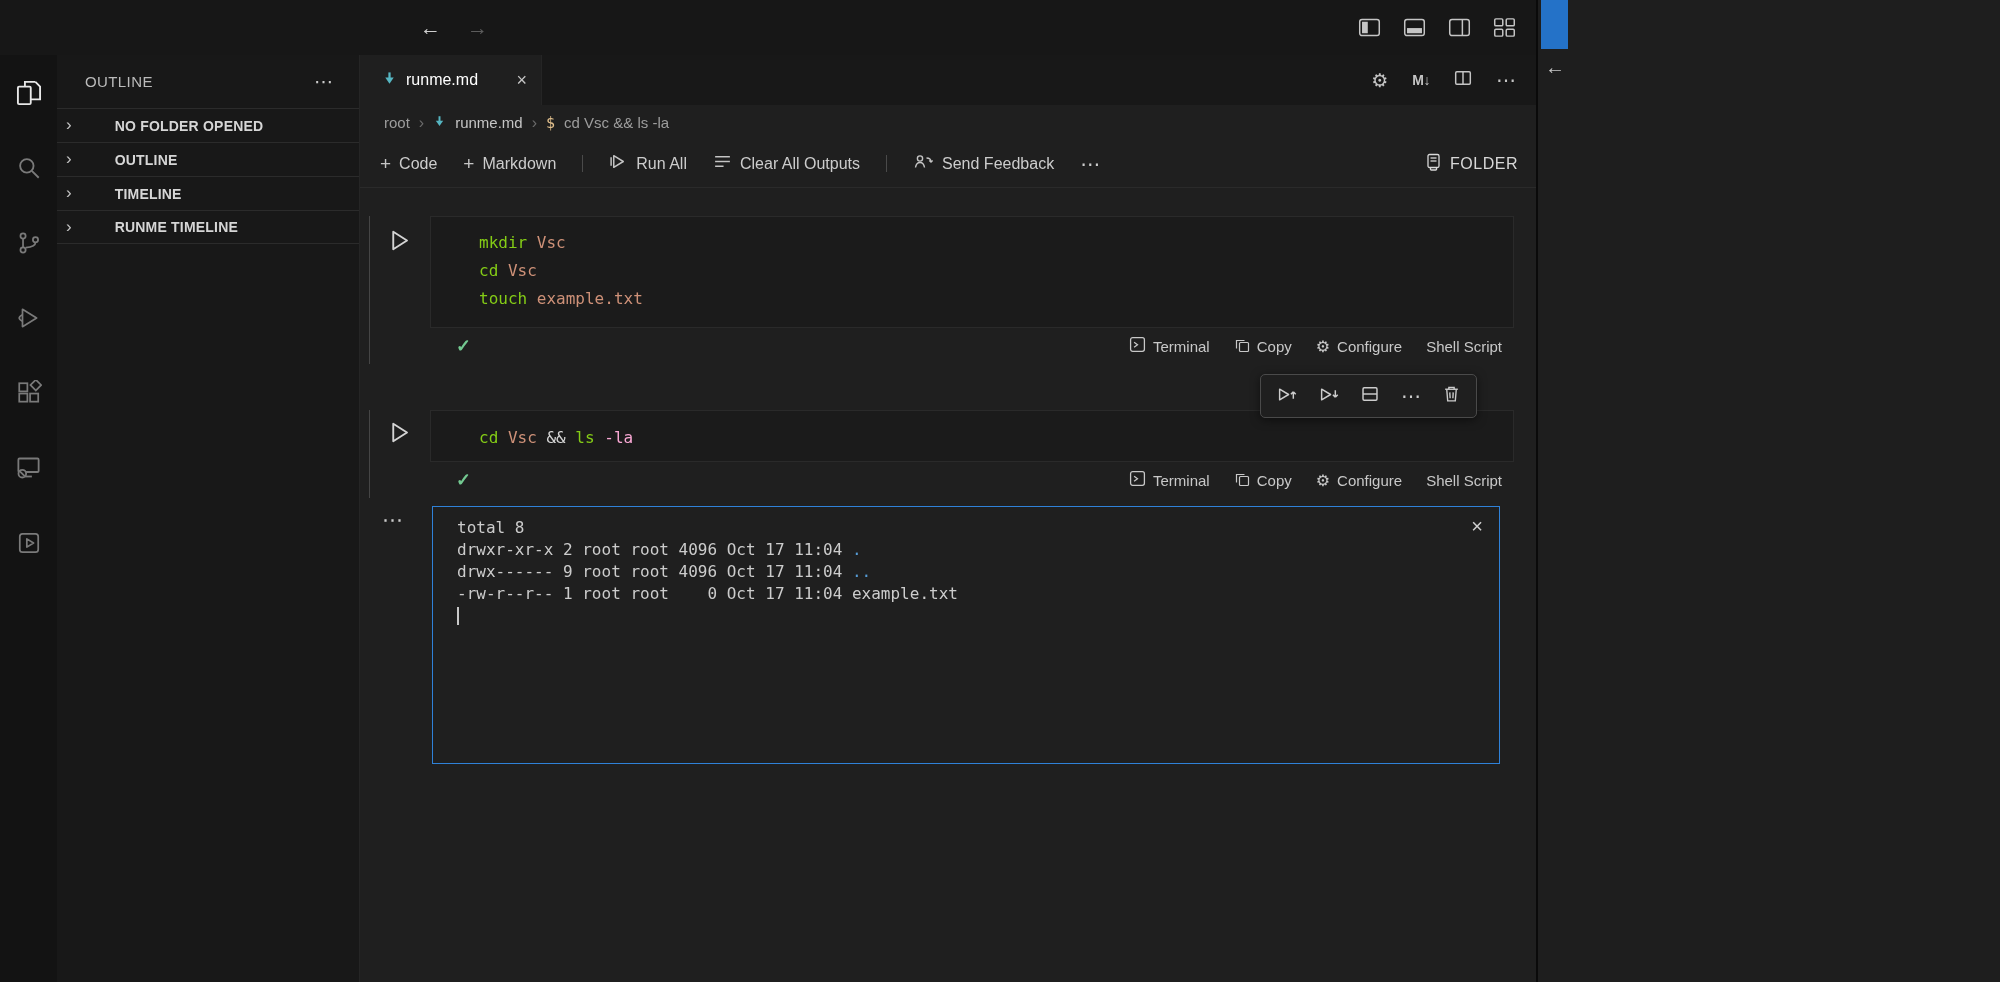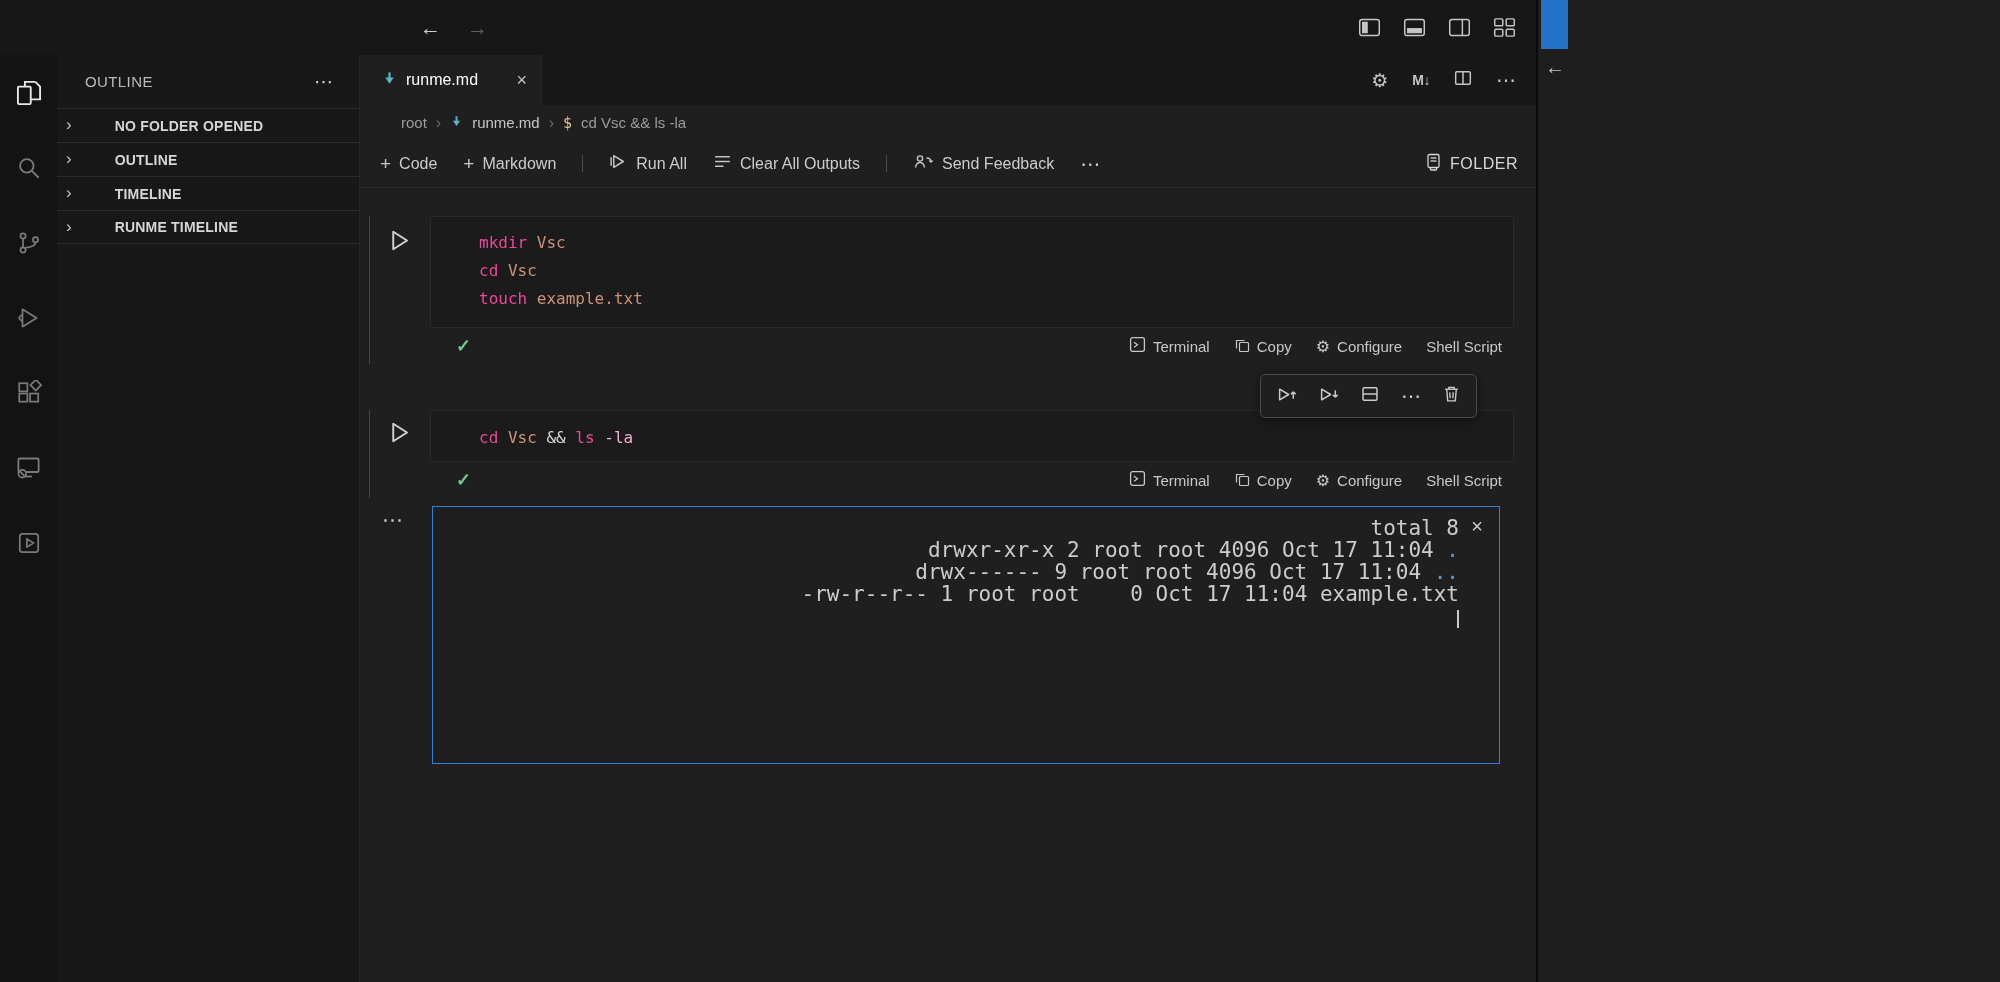--- a/index.html
+++ b/index.html
@@ -42,21 +42,21 @@
 
   .tabbar { position:absolute; left:0; top:0; width:1176px; height:50px; background:#181818; display:flex; align-items:center; }
   .tab { width:182px; height:50px; background:#1f1f1f; display:flex; align-items:center; padding:0 14px 0 22px; gap:9px; border-right:1px solid #252525; cursor:pointer; }
   .tab-label { font-size:16px; color:#ffffff; }
   .tab-close { margin-left:auto; font-size:18px; color:#c5c5c5; }
   .tab-actions { margin-left:auto; display:flex; align-items:center; gap:24px; padding-right:20px; color:#c5c5c5; }
   .ta-gear { font-size:19px; cursor:pointer; }
   .ta-md { font-size:14px; font-weight:700; letter-spacing:-0.5px; cursor:pointer; }
   .ta-more { font-size:20px; cursor:pointer; }
 
-  .breadcrumbs { position:absolute; left:17px; top:50px; width:1176px; height:35px; display:flex; align-items:center; padding-left:24px; gap:9px;
+  .breadcrumbs { position:absolute; left:0; top:50px; width:1176px; height:35px; display:flex; align-items:center; padding-left:24px; gap:9px;
                  font-size:15px; color:#9d9d9d; }
   .bc-sep { color:#6a6a6a; font-size:16px; }
   .bc-file { color:#c5c5c5; }
   .bc-prompt { color:#e2c08d; font-family:"DejaVu Sans Mono", monospace; font-size:15px; }
 
   .nb-toolbar { position:absolute; left:0; top:85px; width:1176px; height:48px; display:flex; align-items:center; padding-left:20px; gap:26px;
                 border-bottom:1px solid #2a2a2a; font-size:16px; color:#cccccc; }
   .tb-item { display:flex; align-items:center; gap:8px; cursor:pointer; white-space:nowrap; }
   .tb-plus { font-size:19px; color:#c5c5c5; }
   .tb-sep { width:1px; height:17px; background:#4a4a4a; }
@@ -70,35 +70,35 @@
   .cell-run { position:absolute; left:28px; cursor:pointer; }
   .cell-code { margin-left:70px; width:1084px; background:#1b1b1b; border:1px solid #2a2a2a; padding:12px 0 0 48px;
                font-family:"DejaVu Sans Mono", monospace; font-size:16px; color:#cccccc; }
   .cell-code .code-line { line-height:28px; white-space:pre; }
   .cell-status { margin-left:70px; width:1084px; height:36px; display:flex; align-items:center; padding:0 12px 0 26px; }
   .cs-check { color:#73c991; font-size:18px; font-weight:700; }
   .cs-actions { margin-left:auto; display:flex; align-items:center; gap:24px; font-size:15px; color:#c8c8c8; }
   .cs-item { display:flex; align-items:center; gap:7px; cursor:pointer; white-space:nowrap; }
   .cs-gear { font-size:16px; }
 
-  .tk-cmd { color:#ec4899; }
+  .tk-cmd { color:#84cc16; }
   .tk-arg { color:#ce9178; }
   .tk-op { color:#d4d4d4; }
   .tk-flag { color:#f9a8d4; }
   .tk-dir { color:#569cd6; }
   .tk-cursor { display:inline-block; width:2px; height:18px; background:#c8c8c8; vertical-align:text-bottom; }
 
   .cell-toolbar { position:absolute; left:900px; top:186px; height:44px; display:flex; align-items:center; gap:22px; padding:0 16px;
                   background:#1f1f1f; border:1px solid #4a4a4a; border-radius:5px; box-shadow:0 2px 10px rgba(0,0,0,0.5); z-index:5; color:#cccccc; }
   .ct-more { font-size:20px; cursor:pointer; }
 
   .out-ellipsis { position:absolute; left:22px; top:320px; font-size:21px; color:#cccccc; cursor:pointer; }
   .output-box { position:absolute; left:72px; top:318px; width:1068px; height:258px; border:1px solid #2f81d7; background:#1f1f1f; }
   .output-close { position:absolute; right:16px; top:8px; font-size:20px; color:#cfcfcf; cursor:pointer; }
-  .output-body { padding:10px 40px 0 24px; font-family:"DejaVu Sans Mono", monospace; font-size:21px; color:#cccccc;text-align:right; }
+  .output-body { padding:10px 40px 0 24px; font-family:"DejaVu Sans Mono", monospace; font-size:16px; color:#cccccc; }
   .output-body .code-line { line-height:22px; white-space:pre; }
 
   
   .right-region { position:absolute; left:1536px; top:0; width:464px; height:982px; background:#1e1e1e; border-left:2px solid #0a0a0a; }
   .rr-blue { position:absolute; left:3px; top:0; width:27px; height:49px; }
   .rr-arrow { position:absolute; left:7px; top:56px; font-size:20px; color:#c8c8c8; cursor:pointer; }
 </style>
 </head>
 <body>
 

